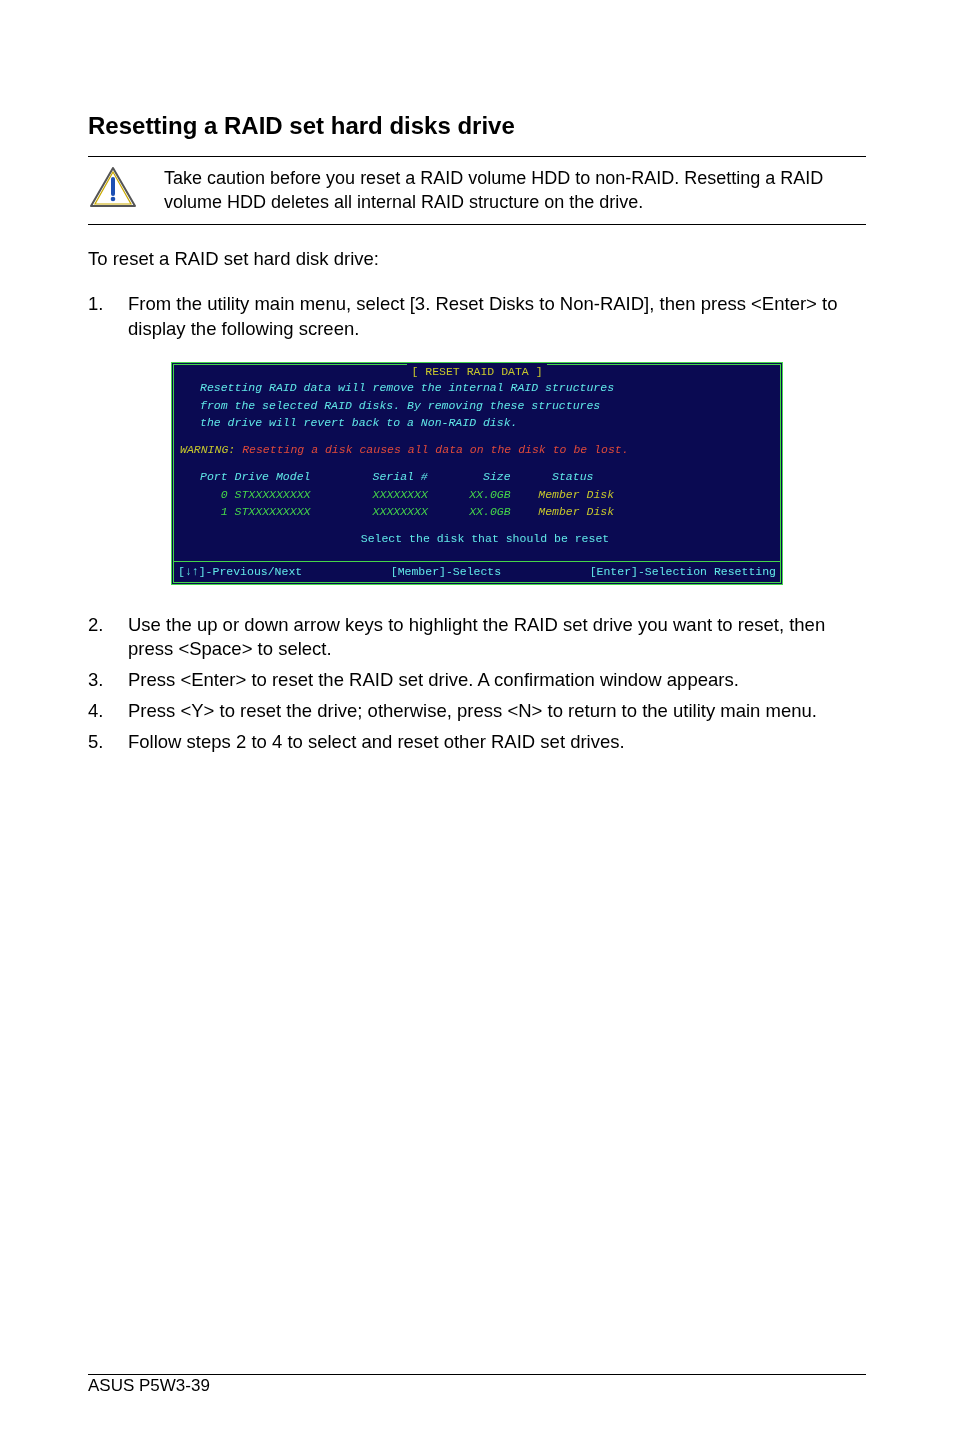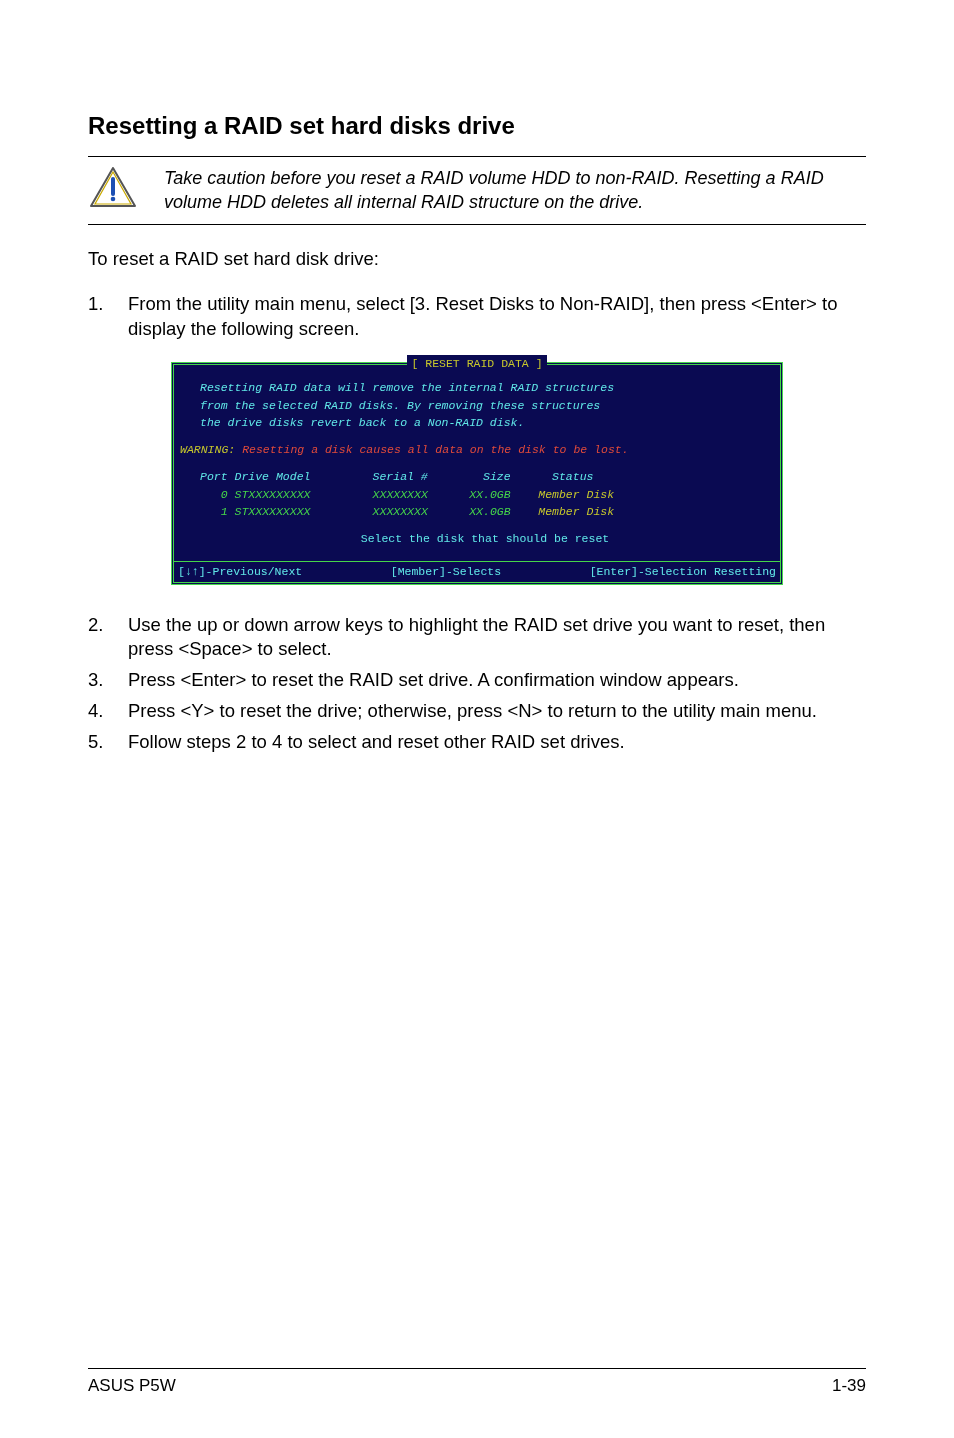--- a/index.html
+++ b/index.html
@@ -20,21 +20,20 @@
     margin-bottom: 14px;
   }
   .note-wrap {
     border-top: 1px solid #000;
     border-bottom: 1px solid #000;
     padding: 8px 0 10px 0;
     display: flex;
     align-items: center;
     gap: 28px;
     margin-bottom: 22px;
-    font-style: italic;
   }
   .note-icon { flex: 0 0 auto; margin-top: 2px; margin-left: 2px; }
   .note-text { font-size: 18px; line-height: 1.35; }
   .intro { margin-bottom: 20px; }
   .step-list { list-style: none; padding: 0; margin: 0 0 20px 0; }
   .step-list li { display: flex; margin-bottom: 6px; }
   .step-num { flex: 0 0 40px; }
   .step-body { flex: 1; }
   .terminal-wrap { display: flex; justify-content: center; margin: 18px 0 28px 0; }
   .terminal {
@@ -48,21 +47,21 @@
     padding: 0;
     line-height: 1.5;
   }
   .term-title-wrap {
     position: absolute;
     top: -10px;
     left: 0; right: 0;
     display: flex;
     justify-content: center;
   }
-  .term-title { color: #c7c72c; background: #0a0a52; padding: 0 4px; letter-spacing: 0px; }
+  .term-title { color: #c7c72c; background: #0a0a52; padding: 0 4px; letter-spacing: 0px; margin-top: 8px; }
   .term-inner { padding: 14px 10px 8px 26px; }
   .term-cyan { color: #60e7e7; }
   .term-green { color: #45d64a; }
   .term-yellow { color: #c7c72c; }
   .term-red { color: #e04a3a; }
   .term-row { white-space: pre; font-style: italic; }
   .term-bottom {
     border-top: 1px solid #45d64a;
     padding: 1px 4px 1px 4px;
     color: #60e7e7;
@@ -70,23 +69,22 @@
     display: flex;
     justify-content: space-between;
   }
   .term-center { text-align: center; white-space: pre; }
   .footer {
     position: absolute;
     bottom: 40px;
     left: 88px;
     right: 88px;
     border-top: 1px solid #000;
-    padding-top: 6px;
     display: flex;
-    justify-content: space-between;
+    justify-content: flex-start;
     font-size: 17px;
   }
 </style>
 </head>
 <body>
 
 <div class="section-title">Resetting a RAID set hard disks drive</div>
 
 <div class="note-wrap">
   <span class="note-icon">
@@ -110,21 +108,21 @@
 </ol>
 
 <div class="terminal-wrap">
   <div class="terminal">
     <div class="term-title-wrap">
         <span class="term-title">[ RESET RAID DATA ]</span>
       </div>
     <div class="term-inner">
       <div class="term-row term-cyan">Resetting RAID data will remove the internal RAID structures</div>
       <div class="term-row term-cyan">from the selected RAID disks. By removing these structures</div>
-      <div class="term-row term-cyan">the drive disks revert back to a Non-RAID disk.</div>
+      <div class="term-row term-cyan">the drive will revert back to a Non-RAID disk.</div>
       <div class="term-row" style="height:10px"></div>
       <div class="term-row" style="margin-left:-26px; padding-left:6px"><span class="term-yellow">WARNING: </span><span class="term-red">Resetting a disk causes all data on the disk to be lost.</span></div>
       <div class="term-row" style="height:10px"></div>
       <div class="term-row term-cyan"><span>Port</span> <span>Drive Model</span>         <span>Serial #</span>        <span>Size</span>      <span>Status</span></div>
       <div class="term-row">   <span class="term-green">0</span> <span class="term-green">STXXXXXXXXX</span>         <span class="term-green">XXXXXXXX</span>      <span class="term-green">XX.0GB</span>    <span class="term-yellow">Member Disk</span></div>
       <div class="term-row">   <span class="term-green">1</span> <span class="term-green">STXXXXXXXXX</span>         <span class="term-green">XXXXXXXX</span>      <span class="term-green">XX.0GB</span>    <span class="term-yellow">Member Disk</span></div>
       <div class="term-row" style="height:10px"></div>
       <div class="term-center term-cyan">Select the disk that should be reset</div>
       <div class="term-row" style="height:6px"></div>
     </div>
@@ -150,14 +148,14 @@
     <span class="step-body">Press &lt;Y&gt; to reset the drive; otherwise, press &lt;N&gt; to return to the utility main menu.</span>
   </li>
   <li>
     <span class="step-num">5.</span>
     <span class="step-body">Follow steps 2 to 4 to select and reset other RAID set drives.</span>
   </li>
 </ol>
 
 <div class="footer">
   <span>ASUS P5W</span>
-  <span>1-39</span>
+  <span>3-39</span>
 </div>
 
 </body></html>

